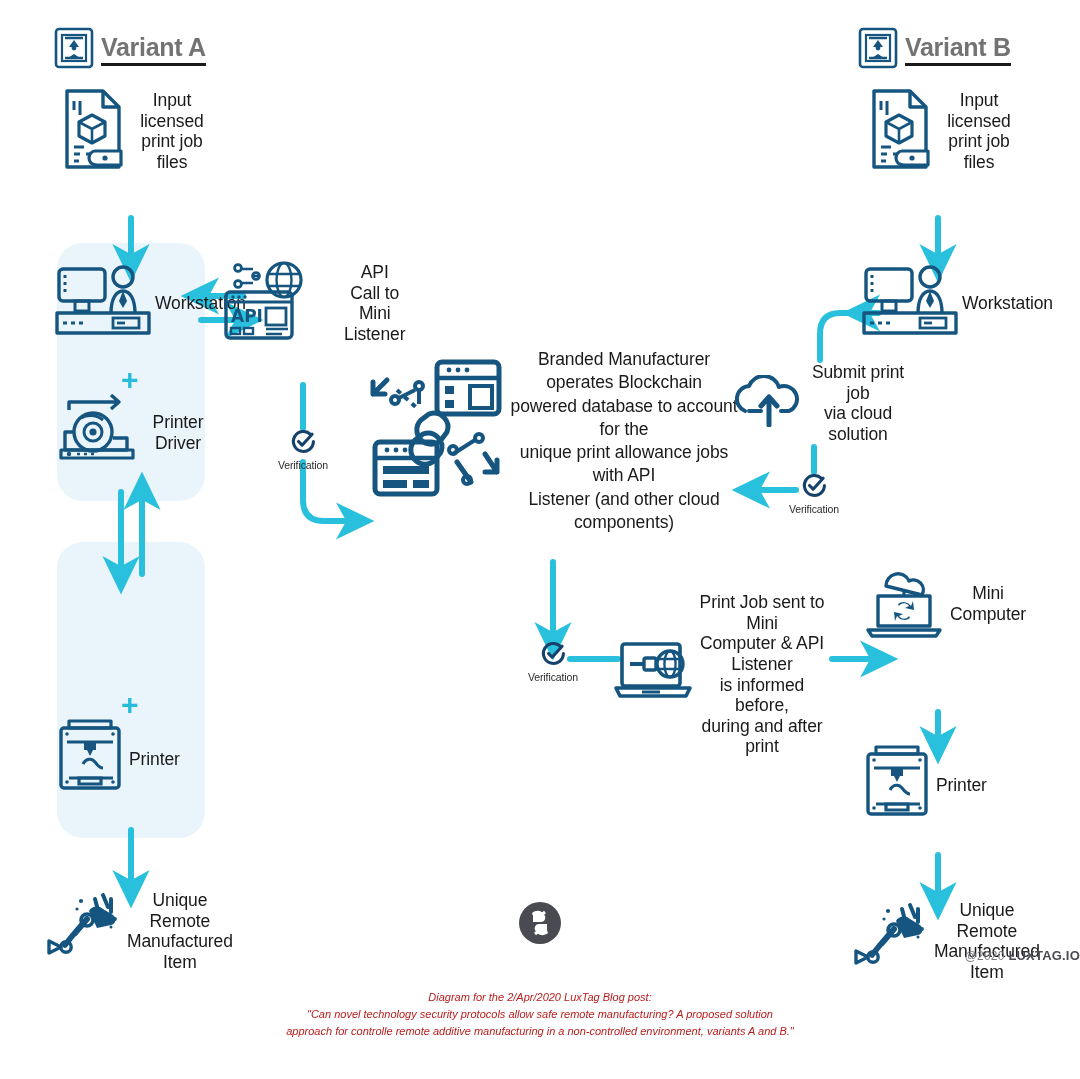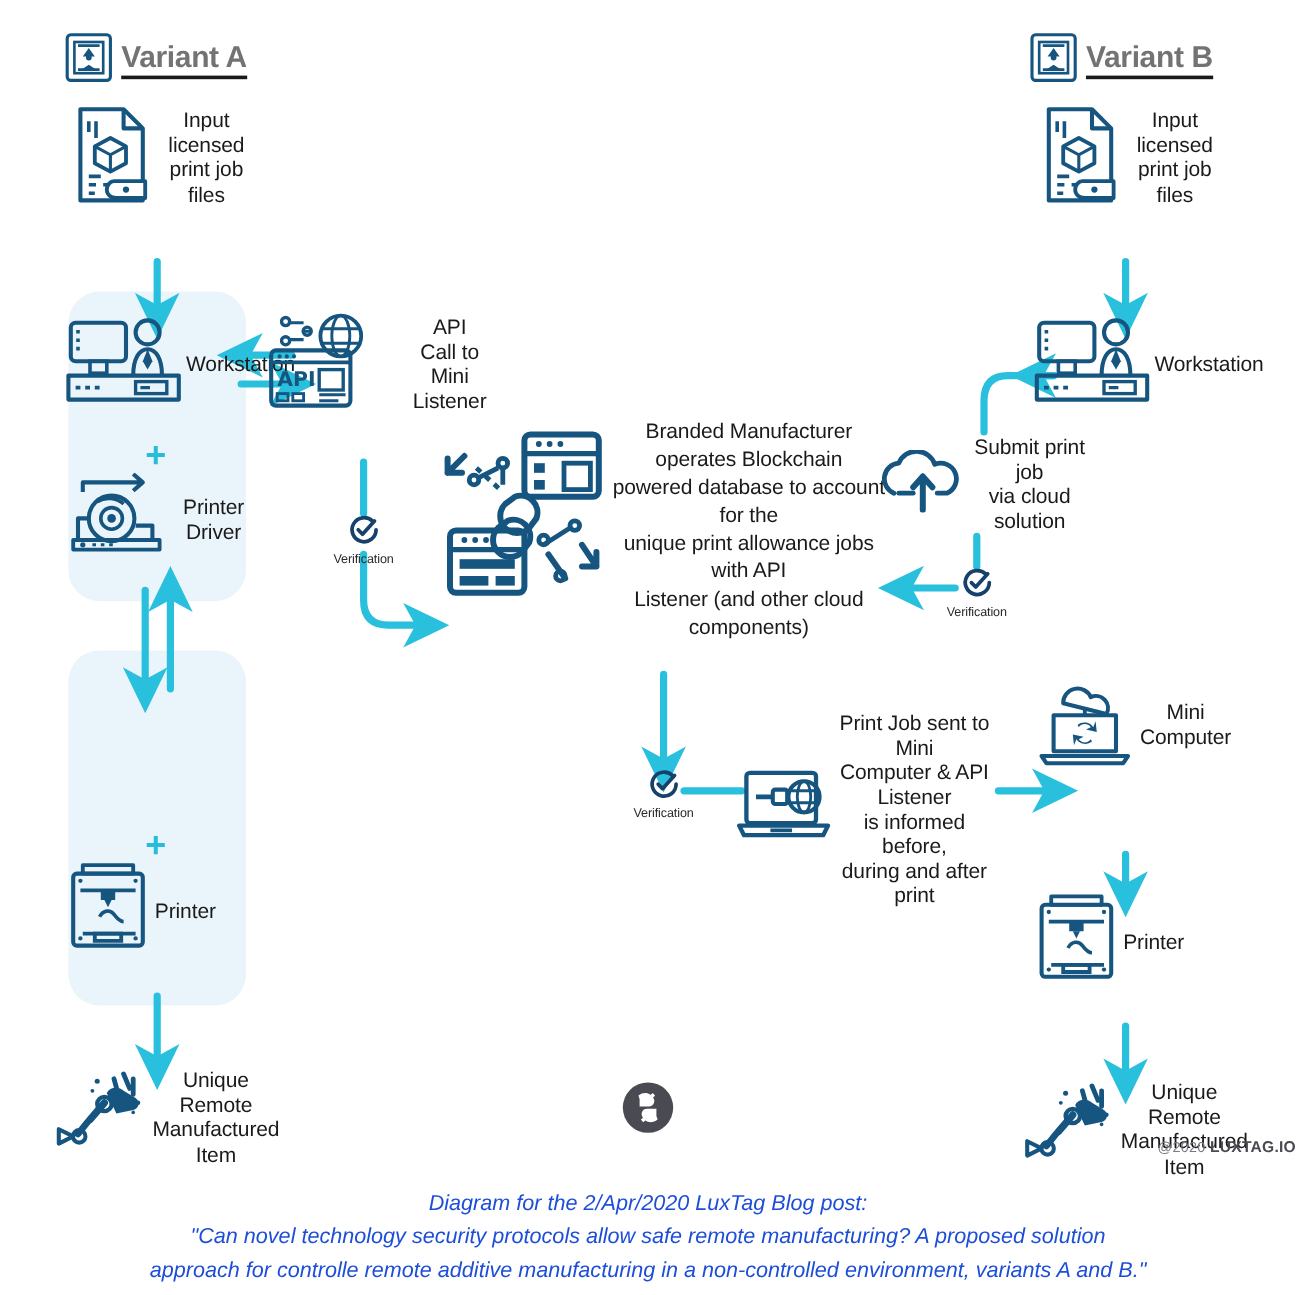--- a/index.html
+++ b/index.html
@@ -99,23 +99,23 @@
   .credit{
     font-size:13px;
     font-weight:bold;
     color:#4a4a52;
     letter-spacing:0.2px;
     text-align:right;
   }
   .credit .yr{font-weight:normal;color:#7a7a84;font-size:12px;}
   .caption{
     font-style:italic;
-    font-size:18px;
+    font-size:11px;
     line-height:1.55;
-    color:#1d4ed8;
+    color:#b91c1c;
     white-space:pre-line;
   }
 </style>
 </head>
 <body>
 
 <div id="stage">
 
   <div class="panel abs" style="left:57px;top:243px;width:148px;height:258px;"></div>
   <div class="panel abs" style="left:57px;top:542px;width:148px;height:296px;"></div>

